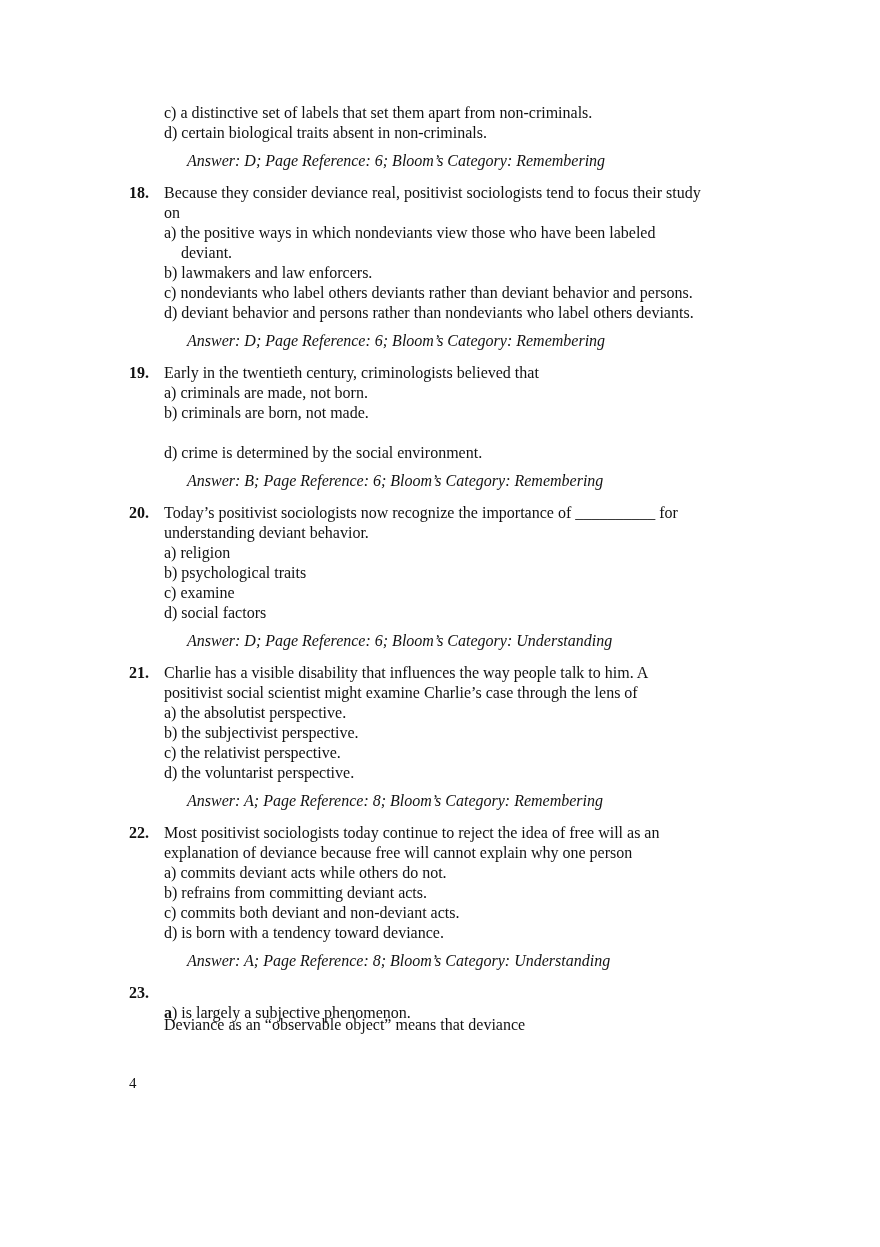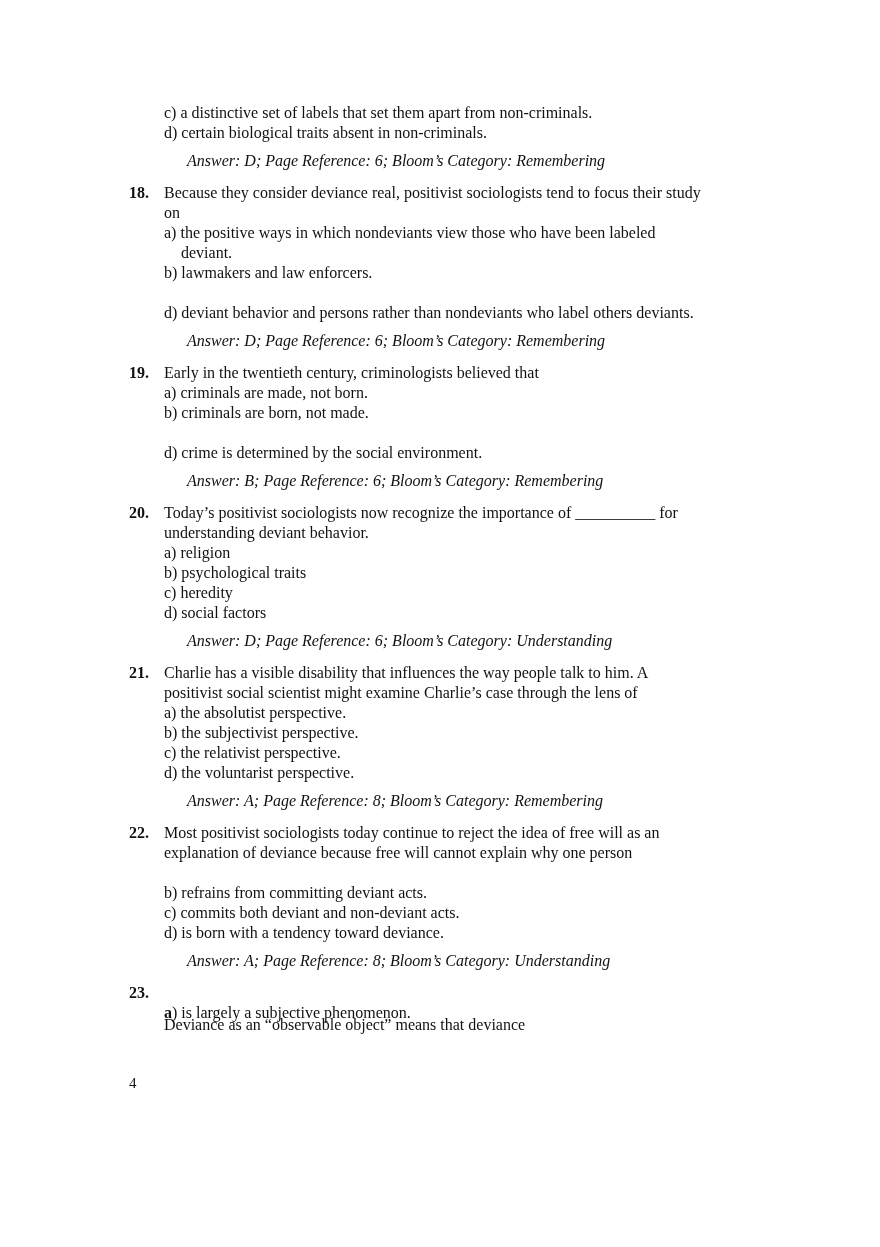--- a/index.html
+++ b/index.html
@@ -23,51 +23,53 @@
   <div class="line opt" style="top:103px">c) a distinctive set of labels that set them apart from non-criminals.</div>
   <div class="line opt" style="top:123px">d) certain biological traits absent in non-criminals.</div>
   <div class="line ans" style="top:151px">Answer: D; Page Reference: 6; Bloom’s Category: Remembering</div>
 
   <div class="line qnum" style="top:183px">18.</div>
   <div class="line qtxt" style="top:183px">Because they consider deviance real, positivist sociologists tend to focus their study</div>
   <div class="line qtxt" style="top:203px">on</div>
   <div class="line opt" style="top:223px">a) the positive ways in which nondeviants view those who have been labeled</div>
   <div class="line optcont" style="top:243px">deviant.</div>
   <div class="line opt" style="top:263px">b) lawmakers and law enforcers.</div>
+  <div class="line opt" style="top:283px">c) nondeviants who label others deviants rather than deviant behavior and persons.</div>
   <div class="line opt" style="top:303px">d) deviant behavior and persons rather than nondeviants who label others deviants.</div>
   <div class="line ans" style="top:331px">Answer: D; Page Reference: 6; Bloom’s Category: Remembering</div>
 
   <div class="line qnum" style="top:363px">19.</div>
   <div class="line qtxt" style="top:363px">Early in the twentieth century, criminologists believed that</div>
   <div class="line opt" style="top:383px">a) criminals are made, not born.</div>
   <div class="line opt" style="top:403px">b) criminals are born, not made.</div>
   <div class="line opt" style="top:443px">d) crime is determined by the social environment.</div>
   <div class="line ans" style="top:471px">Answer: B; Page Reference: 6; Bloom’s Category: Remembering</div>
 
   <div class="line qnum" style="top:503px">20.</div>
   <div class="line qtxt" style="top:503px">Today’s positivist sociologists now recognize the importance of __________ for</div>
   <div class="line qtxt" style="top:523px">understanding deviant behavior.</div>
   <div class="line opt" style="top:543px">a) religion</div>
   <div class="line opt" style="top:563px">b) psychological traits</div>
-  <div class="line opt" style="top:583px">c) heredity</div>
+  <div class="line opt" style="top:583px">c) examine</div>
   <div class="line opt" style="top:603px">d) social factors</div>
   <div class="line ans" style="top:631px">Answer: D; Page Reference: 6; Bloom’s Category: Understanding</div>
 
   <div class="line qnum" style="top:663px">21.</div>
   <div class="line qtxt" style="top:663px">Charlie has a visible disability that influences the way people talk to him. A</div>
   <div class="line qtxt" style="top:683px">positivist social scientist might examine Charlie’s case through the lens of</div>
   <div class="line opt" style="top:703px">a) the absolutist perspective.</div>
   <div class="line opt" style="top:723px">b) the subjectivist perspective.</div>
   <div class="line opt" style="top:743px">c) the relativist perspective.</div>
   <div class="line opt" style="top:763px">d) the voluntarist perspective.</div>
   <div class="line ans" style="top:791px">Answer: A; Page Reference: 8; Bloom’s Category: Remembering</div>
 
   <div class="line qnum" style="top:823px">22.</div>
   <div class="line qtxt" style="top:823px">Most positivist sociologists today continue to reject the idea of free will as an</div>
   <div class="line qtxt" style="top:843px">explanation of deviance because free will cannot explain why one person</div>
+  <div class="line opt" style="top:863px">a) commits deviant acts while others do not.</div>
   <div class="line opt" style="top:883px">b) refrains from committing deviant acts.</div>
   <div class="line opt" style="top:903px">c) commits both deviant and non-deviant acts.</div>
   <div class="line opt" style="top:923px">d) is born with a tendency toward deviance.</div>
   <div class="line ans" style="top:951px">Answer: A; Page Reference: 8; Bloom’s Category: Understanding</div>
 
   <div class="line qnum" style="top:983px">23.</div>
   <div class="line qtxt" style="top:1015px">Deviance as an “observable object” means that deviance</div>
   <div class="line opt" style="top:1003px"><span class="b">a</span><span>) is largely a subjective phenomenon.</span></div>
 
   <div class="pnum">4</div>

